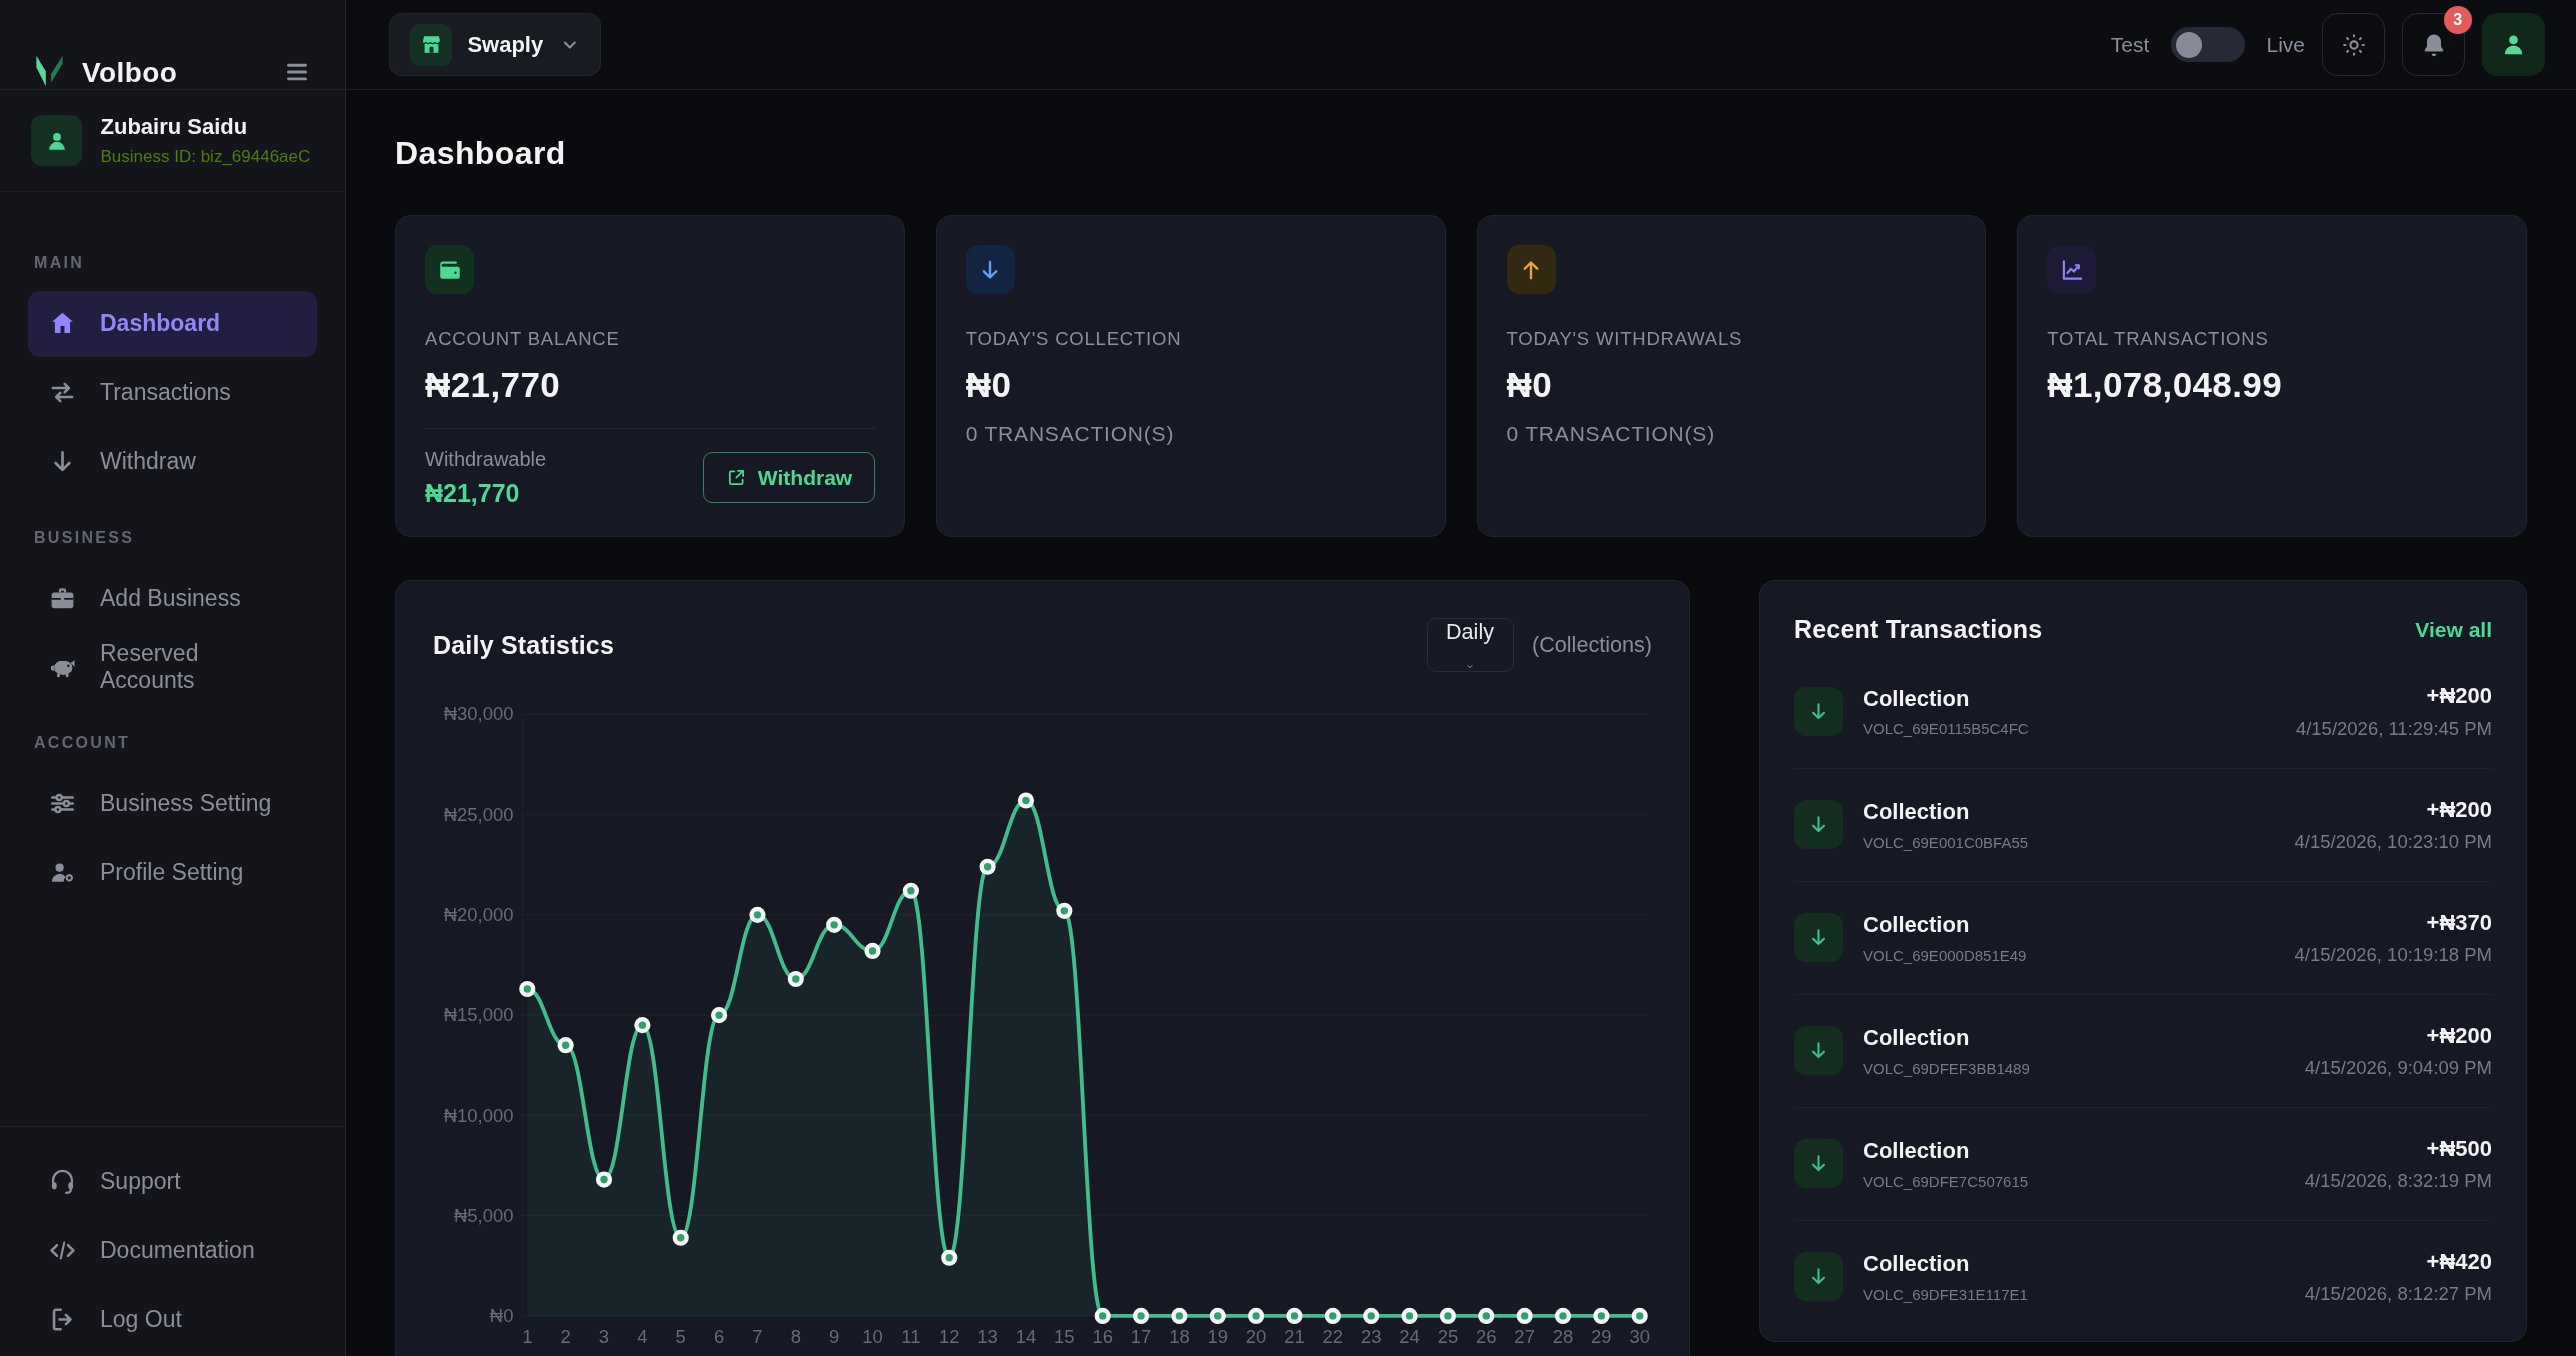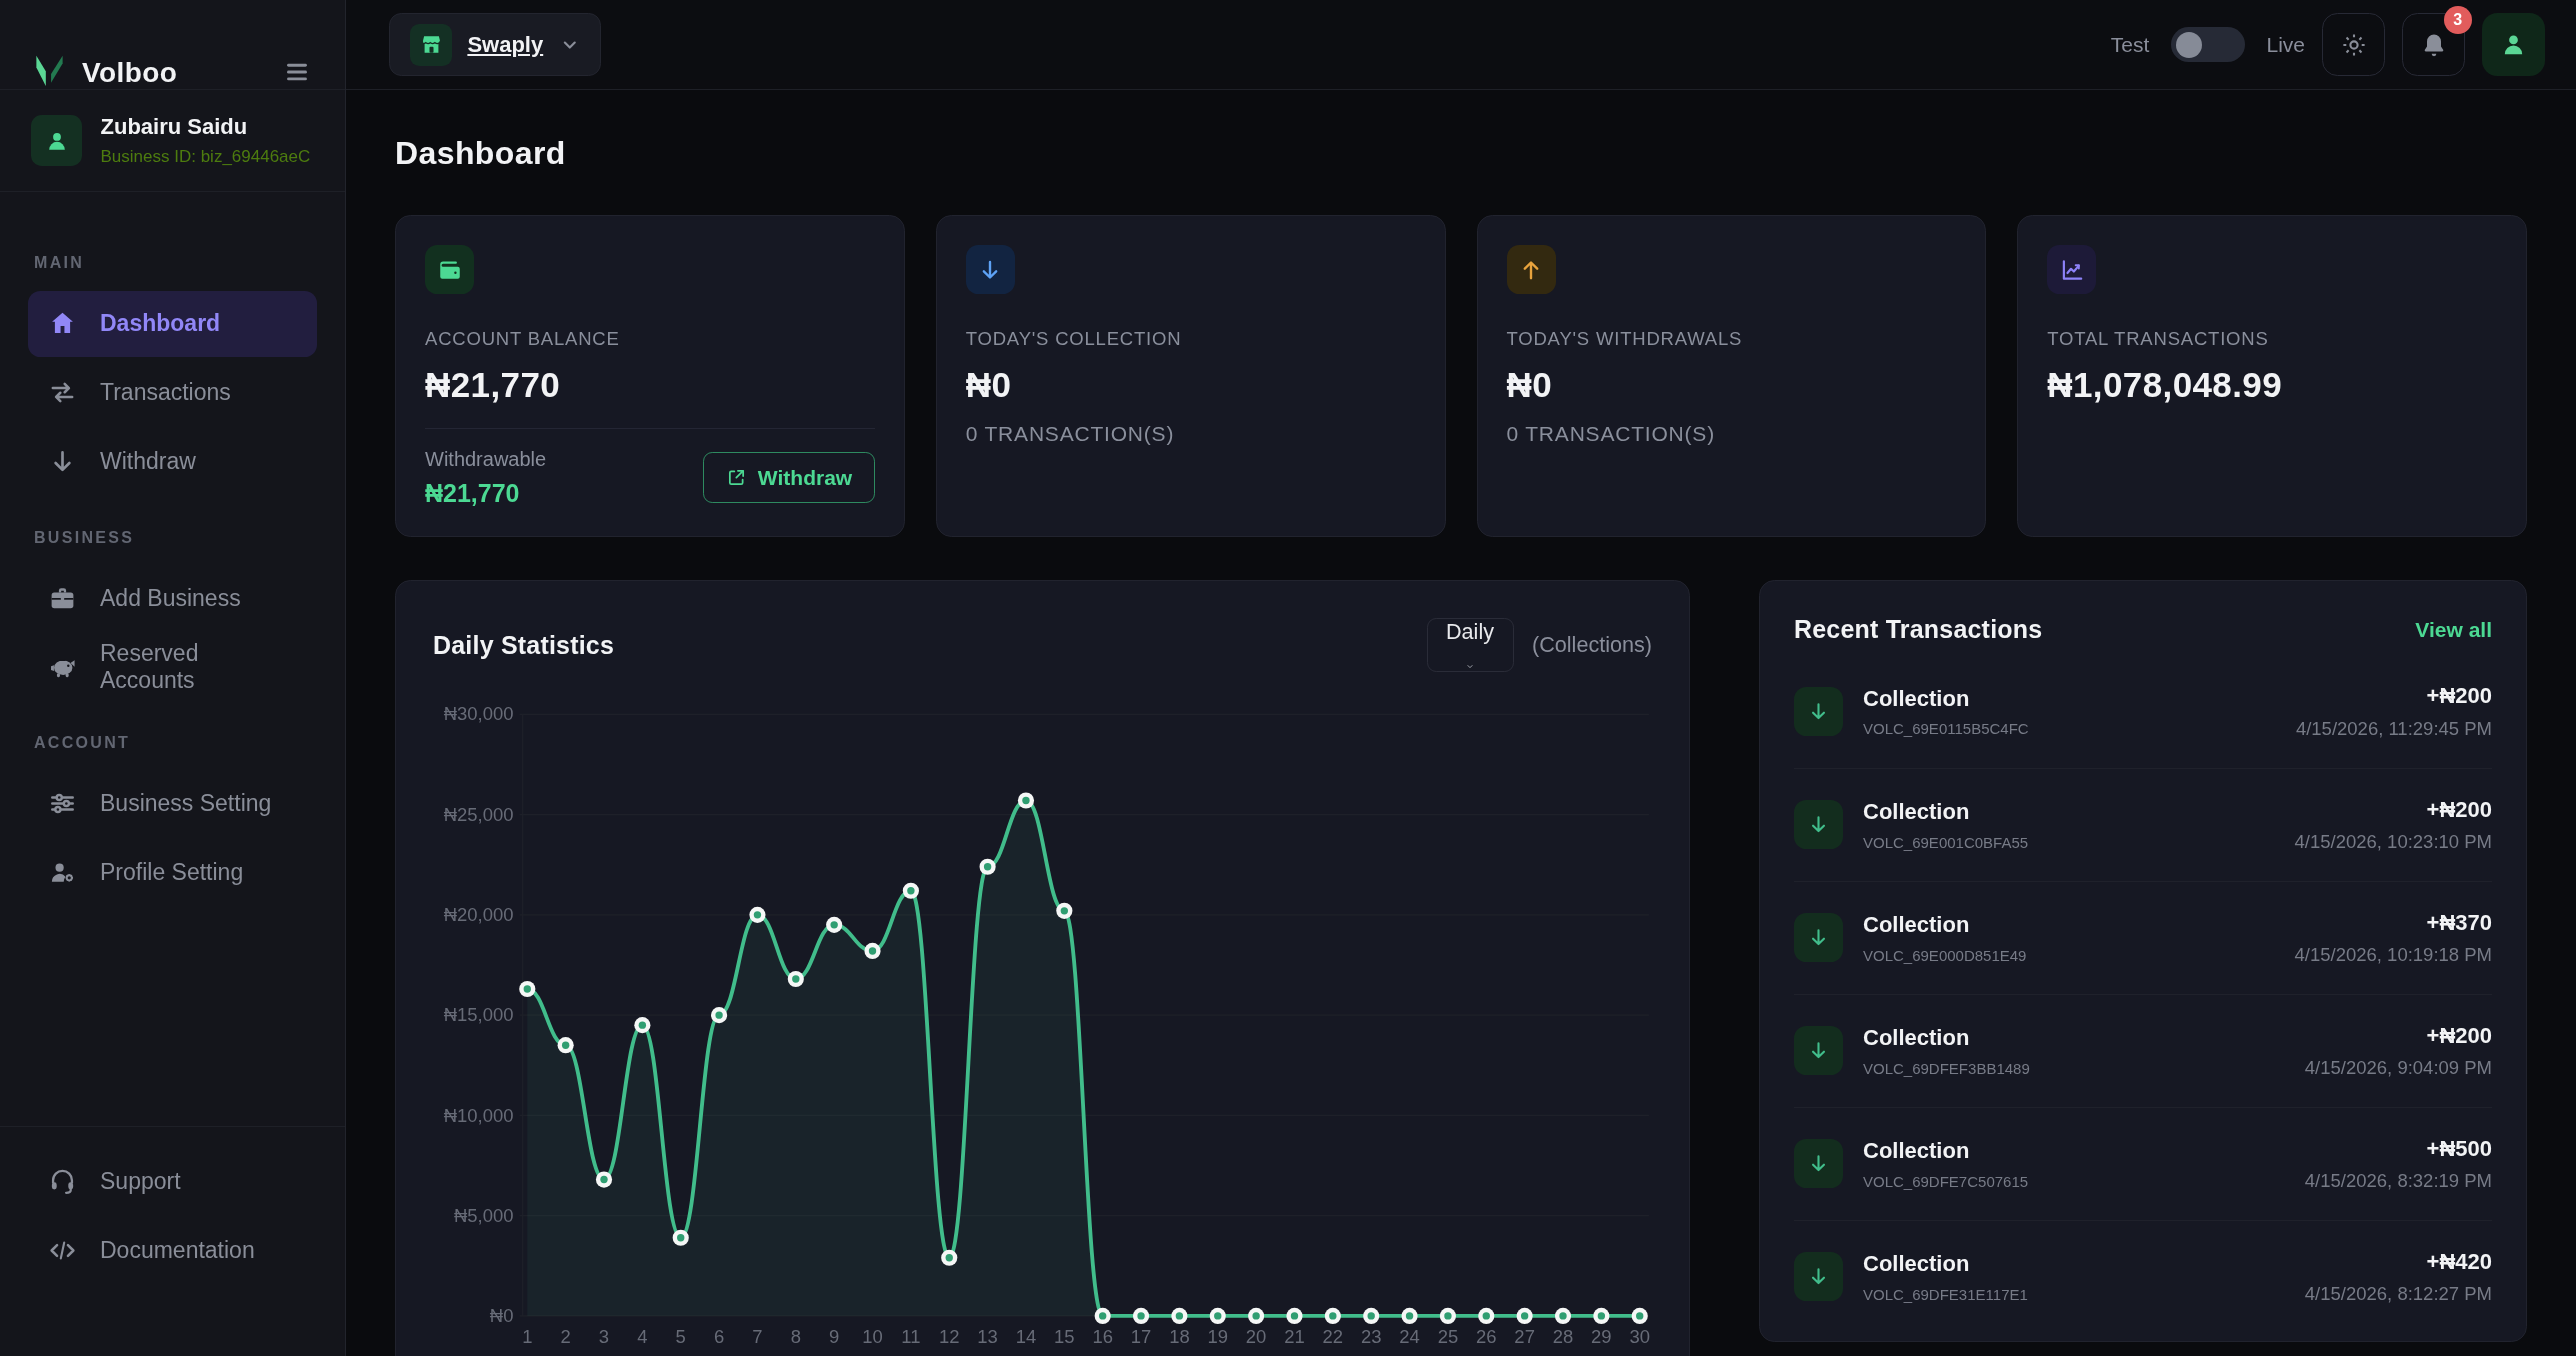--- a/index.html
+++ b/index.html
@@ -58,21 +58,21 @@
 
   
   .topbar {
     position:absolute; left:346px; top:0; right:0; height:90px;
     display:flex; align-items:center; padding:0 31px 0 43px;
     border-bottom:0.8px solid #1e2027; background:#0c0d11;
   }
   .biz-switcher {
     display:flex; align-items:center; gap:15.4px; height:63px;
     background:#191b23; border:0.8px solid #23252f; border-radius:12.3px;
-    padding:0 20px; cursor:pointer; font-size:22px; font-weight:600;text-decoration:underline;
+    padding:0 20px; cursor:pointer; font-size:22px; font-weight:600;
   }
   .biz-iconbox {
     width:42px; height:42px; border-radius:9.2px; background:#143024;
     color:#4cd993; display:flex; align-items:center; justify-content:center;
   }
   .biz-iconbox svg { width:23px; height:23px; }
   .biz-switcher .chev { color:#8a8e99; width:21.6px; height:21.6px; }
   .topbar-right { margin-left:auto; display:flex; align-items:center; gap:17px; }
   .mode-label { font-size:21px; color:#8a8e9b; }
   .toggle {
@@ -304,20 +304,29 @@
     <span>Support</span>
   </div>
         <div class="nav-item">
     <span class="nav-icon">
             <svg viewBox="0 0 24 24" fill="none" stroke="currentColor" stroke-width="2.1" stroke-linecap="round" stroke-linejoin="round">
               <path d="M7.5 7.5L3 12l4.5 4.5M16.5 7.5L21 12l-4.5 4.5"></path>
               <path d="M13.4 5.5l-2.8 13" stroke-width="1.8"></path>
             </svg>
           </span>
     <span>Documentation</span>
+  </div>
+        <div class="nav-item">
+    <span class="nav-icon">
+            <svg viewBox="0 0 24 24" fill="none" stroke="currentColor" stroke-width="2.1" stroke-linecap="round" stroke-linejoin="round">
+              <path d="M10.5 4H6.6A1.6 1.6 0 0 0 5 5.6v12.8A1.6 1.6 0 0 0 6.6 20h3.9"></path>
+              <path d="M14.8 8.2L18.6 12l-3.8 3.8M18.6 12H9.5"></path>
+            </svg>
+          </span>
+    <span>Log Out</span>
   </div>
       </div>
   </div>
 </aside>
 
 <header class="topbar">
   <div class="biz-switcher">
     <span class="biz-iconbox">
       <svg viewBox="0 0 24 24" fill="currentColor">
           <path d="M4.3 3.5h15.4l1.1 4.4a3 3 0 0 1-2.9 2.5c-1 0-1.8-.5-2.4-1.2a3 3 0 0 1-2.4 1.2c-1 0-1.8-.5-2.3-1.2a3 3 0 0 1-2.4 1.2c-1 0-1.8-.5-2.3-1.2a3 3 0 0 1-2.4 1.2A3 3 0 0 1 3.2 7.9z"></path>

